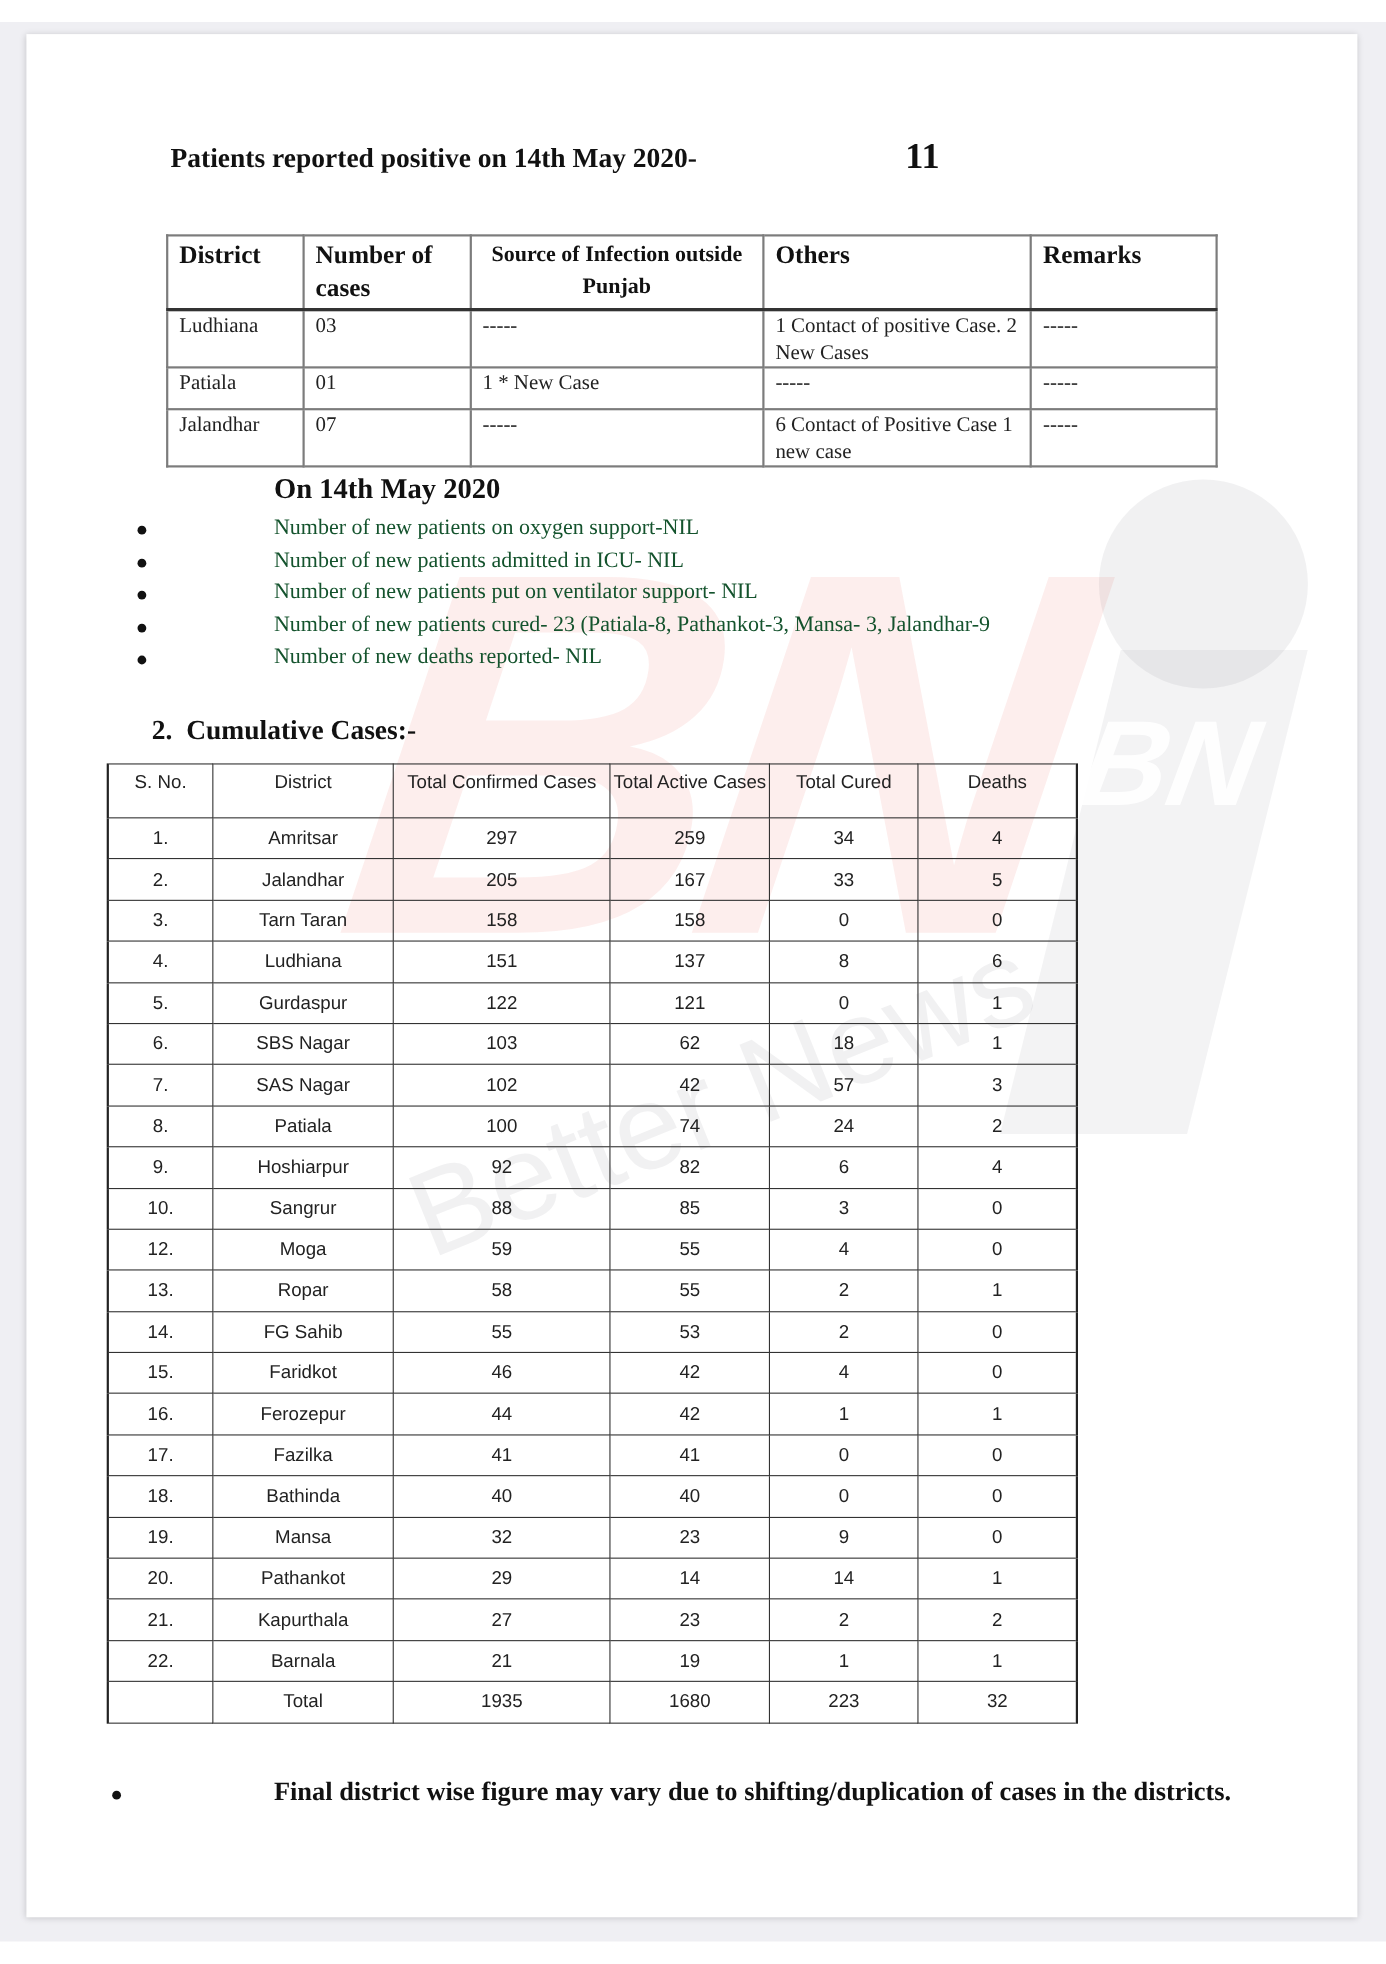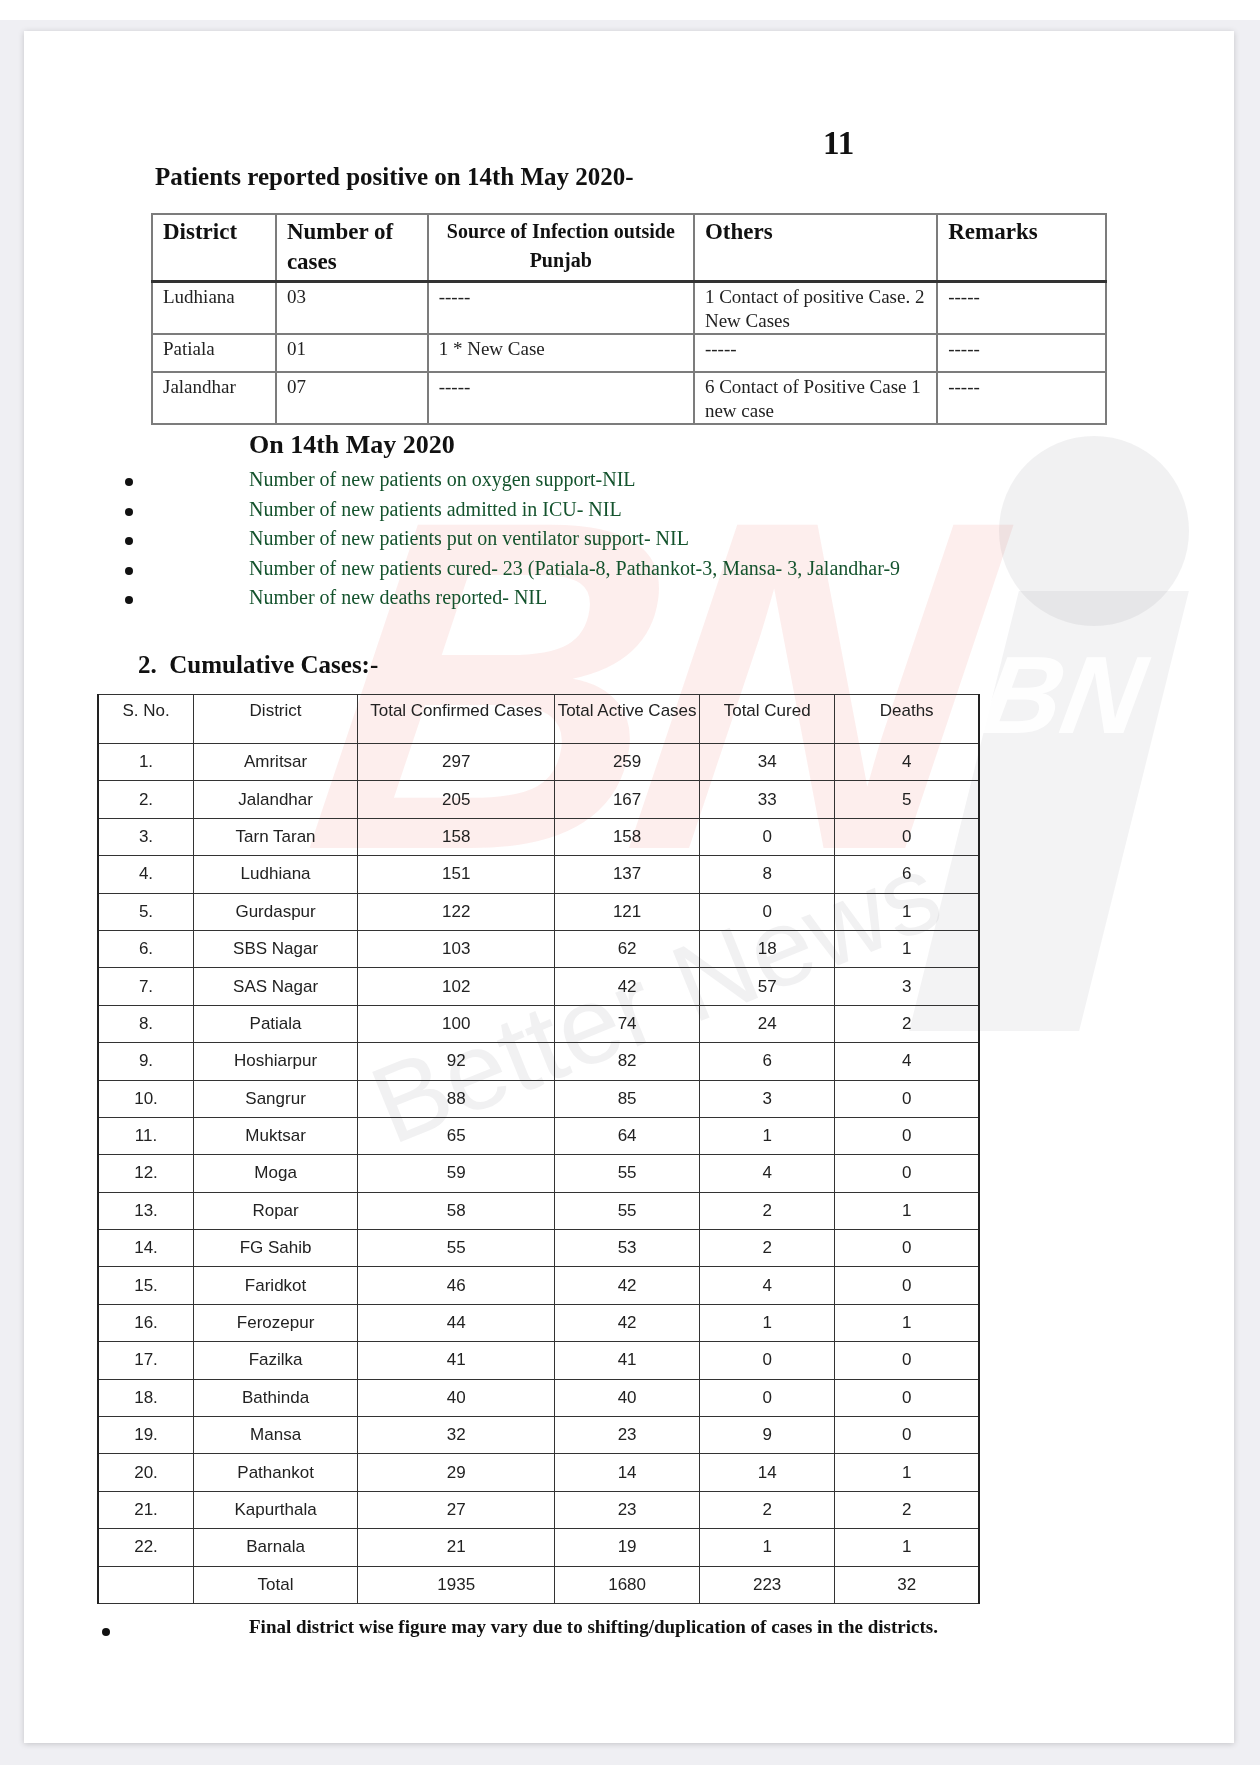--- a/index.html
+++ b/index.html
@@ -41,21 +41,21 @@
     font-weight: bold; font-style: italic; font-size: 110px; color: rgba(255,255,255,0.9);
     transform: skewX(-10deg);
   }
   .wm-text {
     left: 330px; top: 1020px; font-family: "Liberation Sans", sans-serif;
     font-size: 110px; color: rgba(120,120,130,0.10);
     transform: rotate(-22deg); transform-origin: left top; white-space: nowrap;
   }
 
   .abs { position: absolute; white-space: nowrap; }
-  .title { left: 131px; top: 100px; font-size: 25px; font-weight: bold; margin-top: 32px; }
+  .title { left: 131px; top: 100px; font-size: 25px; font-weight: bold; }
   .count { left: 799px; top: 94px; font-size: 33px; font-weight: bold; }
 
   table { border-collapse: collapse; position: absolute; }
   .t1 { left: 127px; top: 182px; width: 956px; font-size: 19px; }
   .t1 td, .t1 th {
     border: 2px solid #7c7c7c; vertical-align: top; padding: 2px 10px 0 10px;
     line-height: 24px; text-align: left; color: #222;
   }
   .t1 th { font-weight: bold; font-size: 23px; line-height: 30px; color: #111; padding-top: 2px; }
   .t1 thead tr { height: 67px; }
@@ -73,21 +73,21 @@
 
   .t2 { left: 73px; top: 663px; width: 883px; font-family: "Liberation Sans", "DejaVu Sans", sans-serif; font-size: 17px; }
   .t2 td, .t2 th {
     border: 1.5px solid #333; text-align: center; color: #222; padding: 0;
   }
   .t2 th { font-weight: normal; height: 49px; vertical-align: top; padding-top: 6px; box-sizing: border-box; }
   .t2 td { height: 36.4px; }
   .t2 tr { border-left: 2px solid #222; border-right: 2px solid #222; }
 
   .note-dot { position: absolute; left: 78px; top: 1597px; width: 8px; height: 8px; border-radius: 50%; background: #111; }
-  .note { left: 225px; top: 1585px; font-size: 19px; font-weight: bold; }
+  .note { left: 225px; top: 1585px; font-size: 24px; font-weight: bold; }
 </style>
 </head>
 <body>
 
 <div class="backdrop"></div>
 
 <div class="page">
 
   <div class="wm wm-bn-red">BN</div>
   <div class="wm wm-circle"></div>
@@ -260,28 +260,20 @@
         </tr>
         <tr>
           <td>10.</td>
           <td>Sangrur</td>
           <td>88</td>
           <td>85</td>
           <td>3</td>
           <td>0</td>
         </tr>
         <tr>
-          <td>11.</td>
-          <td>Muktsar</td>
-          <td>65</td>
-          <td>64</td>
-          <td>1</td>
-          <td>0</td>
-        </tr>
-        <tr>
           <td>12.</td>
           <td>Moga</td>
           <td>59</td>
           <td>55</td>
           <td>4</td>
           <td>0</td>
         </tr>
         <tr>
           <td>13.</td>
           <td>Ropar</td>

